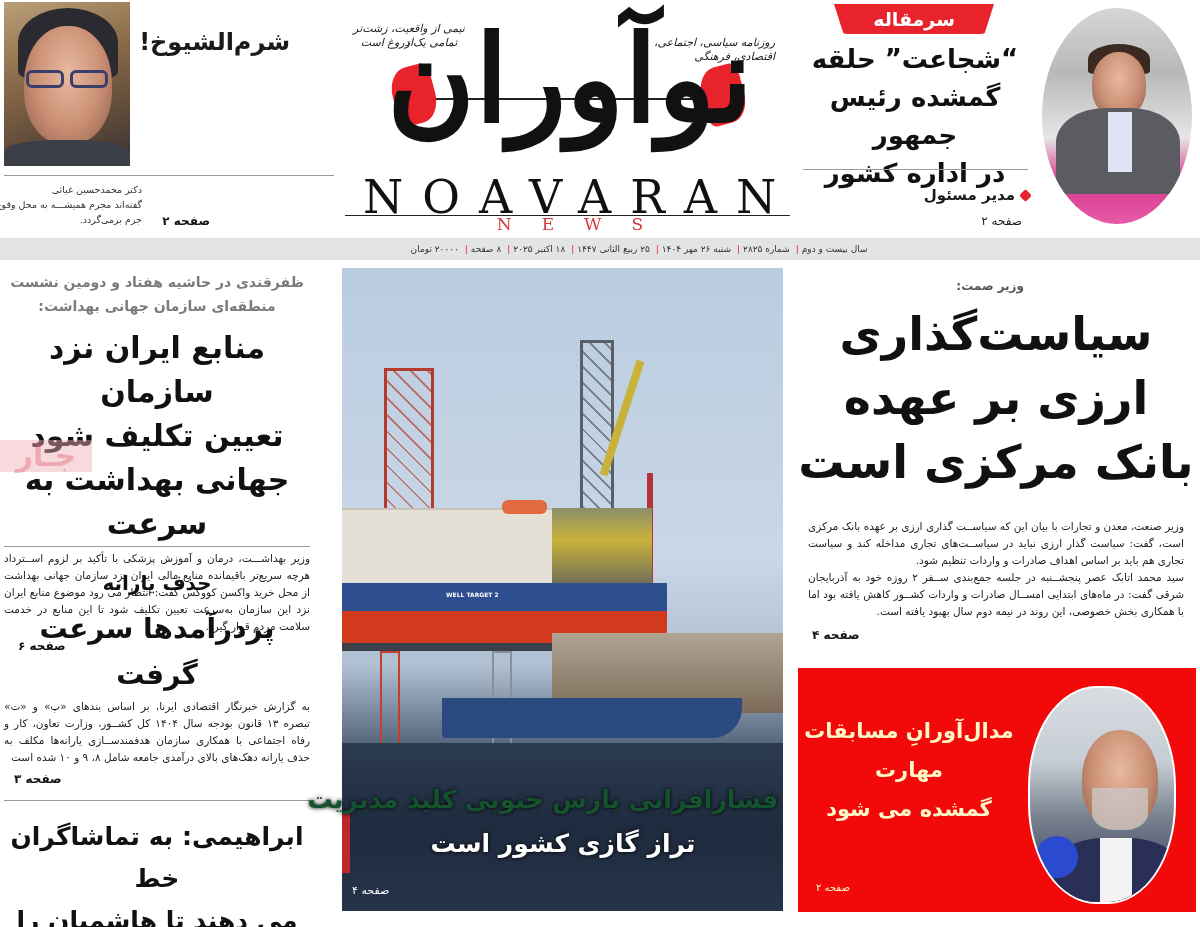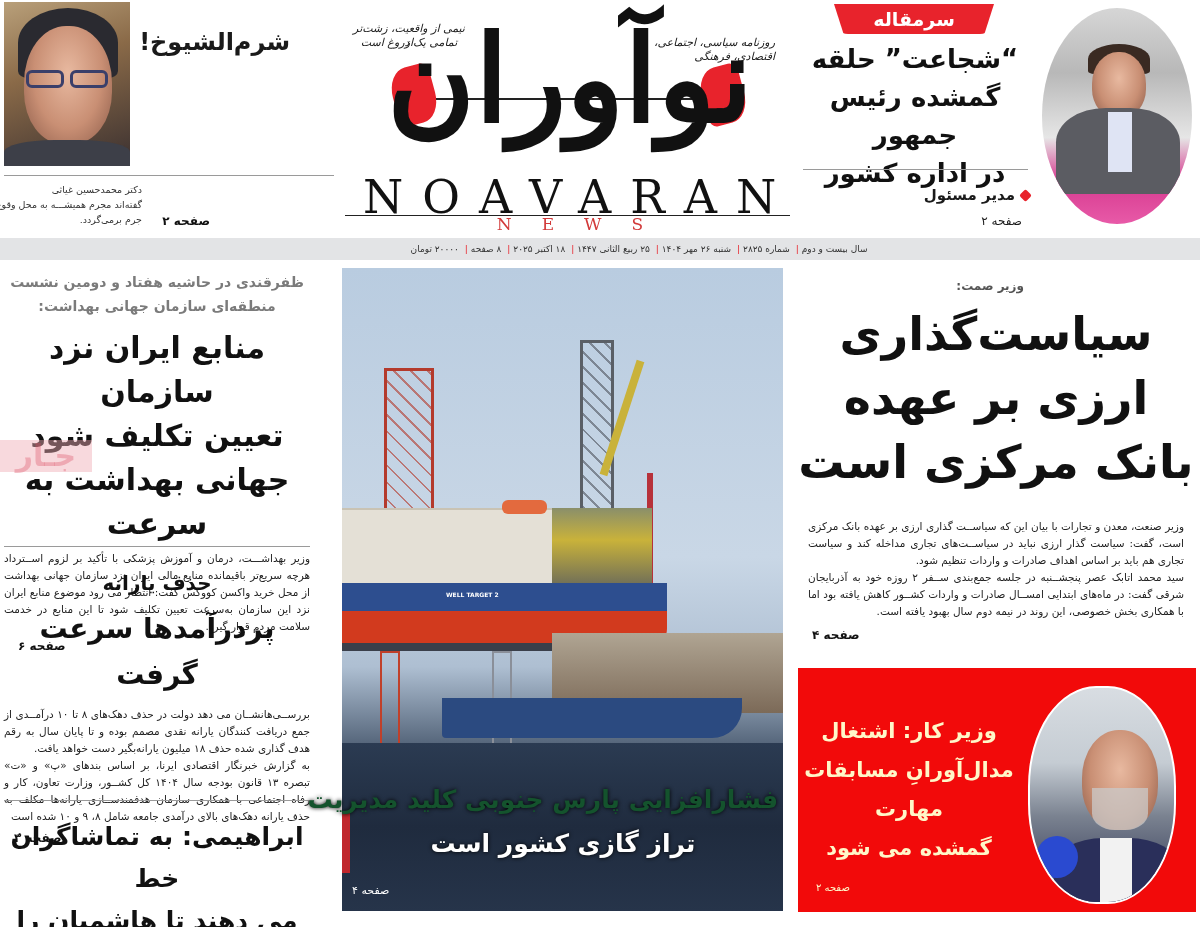--- a/index.html
+++ b/index.html
@@ -152,21 +152,20 @@
   <div class="h-big">جهانی بهداشت به سرعت</div>
   <div class="body-text" style="margin-top:4px;">وزیر بهداشـــت، درمان و آموزش پزشکی با تأکید بر لزوم اســترداد هرچه سریع‌تر باقیمانده منابع مالی ایران نزد سازمان جهانی بهداشت از محل خرید واکسن کووکس گفت: انتظار می رود موضوع منابع ایران نزد این سازمان به‌سرعت تعیین تکلیف شود تا این منابع در خدمت سلامت مردم قرار گیرد.</div>
   <div class="page-ref" style="text-align:left;margin-top:4px;padding-left:14px;">صفحه ۶</div>
 </div>
 <div class="abs watermark rtl" style="left:0;top:440px;width:92px;height:32px;line-height:32px;text-align:center;">جـار</div>
 <div class="abs hr" style="left:4px;top:546px;width:306px;"></div>
 
 <div class="abs rtl" style="left:4px;top:560px;width:306px;">
   <div class="h-big" style="font-size:20px;line-height:46px;">حذف یارانه</div>
   <div class="h-big" style="font-size:28px;line-height:46px;">پردرآمدها سرعت گرفت</div>
-  <div class="body-text" style="margin-top:8px;">بررســی‌هانشــان می دهد دولت در حذف دهک‌های ۸ تا ۱۰ درآمــدی از جمع دریافت کنندگان یارانه نقدی مصمم بوده و تا پایان سال به رقم هدف گذاری شده حذف ۱۸ میلیون یارانه‌بگیر دست خواهد یافت.</div>
   <div class="body-text">به گزارش خبرنگار اقتصادی ایرنا، بر اساس بندهای «پ» و «ت» تبصره ۱۳ قانون بودجه سال ۱۴۰۴ کل کشــور، وزارت تعاون، کار و رفاه اجتماعی با همکاری سازمان هدفمندســازی یارانه‌ها مکلف به حذف یارانه دهک‌های بالای درآمدی جامعه شامل ۸، ۹ و ۱۰ شده است</div>
   <div class="page-ref" style="text-align:left;margin-top:6px;padding-left:10px;">صفحه ۳</div>
 </div>
 <div class="abs hr" style="left:4px;top:800px;width:306px;"></div>
 
 <div class="abs rtl" style="left:4px;top:816px;width:306px;">
   <div class="h-big" style="font-size:25px;line-height:42px;">ابراهیمی: به تماشاگران خط</div>
   <div class="h-big" style="font-size:25px;line-height:42px;">می دهند تا هاشمیان را هو کنند</div>
 
 </div>
@@ -202,21 +201,20 @@
   <div class="h-huge" style="margin-top:4px;">سیاست‌گذاری</div>
   <div class="h-huge">ارزی بر عهده</div>
   <div class="h-huge">بانک مرکزی است</div>
   <div class="body-text" style="margin-top:24px;padding:0 10px;">وزیر صنعت، معدن و تجارات با بیان این که سیاســت گذاری ارزی بر عهده بانک مرکزی است، گفت: سیاست گذار ارزی نباید در سیاســت‌های تجاری مداخله کند و سیاست تجاری هم باید بر اساس اهداف صادرات و واردات تنظیم شود.</div>
   <div class="body-text" style="padding:0 10px;">سید محمد اتابک عصر پنجشــنبه در جلسه جمع‌بندی ســفر ۲ روزه خود به آذربایجان شرقی گفت: در ماه‌های ابتدایی امســال صادرات و واردات کشــور کاهش یافته بود اما با همکاری بخش خصوصی، این روند در نیمه دوم سال بهبود یافته است.</div>
   <div class="page-ref" style="text-align:left;margin-top:8px;padding-left:14px;">صفحه ۴</div>
 </div>
 
 <div class="abs red-box" style="left:798px;top:668px;width:398px;height:244px;">
   <div class="abs rtl" style="left:0;top:44px;width:222px;">
-    <div class="red-headline">وزیر کار: اشتغال</div>
     <div class="red-headline">مدال‌آورانِ مسابقات</div>
     <div class="red-headline">مهارت</div>
     <div class="red-headline">گمشده می شود</div>
   </div>
   <div class="abs rtl" style="left:18px;top:214px;width:60px;font-size:10px;color:#fff7c8;text-align:left;">صفحه ۲</div>
   <div class="abs minister-photo" style="left:230px;top:18px;width:148px;height:218px;">
     <div class="face" style="left:52px;top:42px;width:76px;height:100px;"></div>
     <div class="abs" style="left:62px;top:100px;width:56px;height:42px;background:#c9c9c9;border-radius:0 0 40% 40%;opacity:0.75;"></div>
     <div class="suit" style="left:24px;top:150px;width:124px;height:70px;background:#2a2f5a;"></div>
     <div class="abs" style="left:70px;top:150px;width:32px;height:70px;background:#f2f2f2;"></div>

